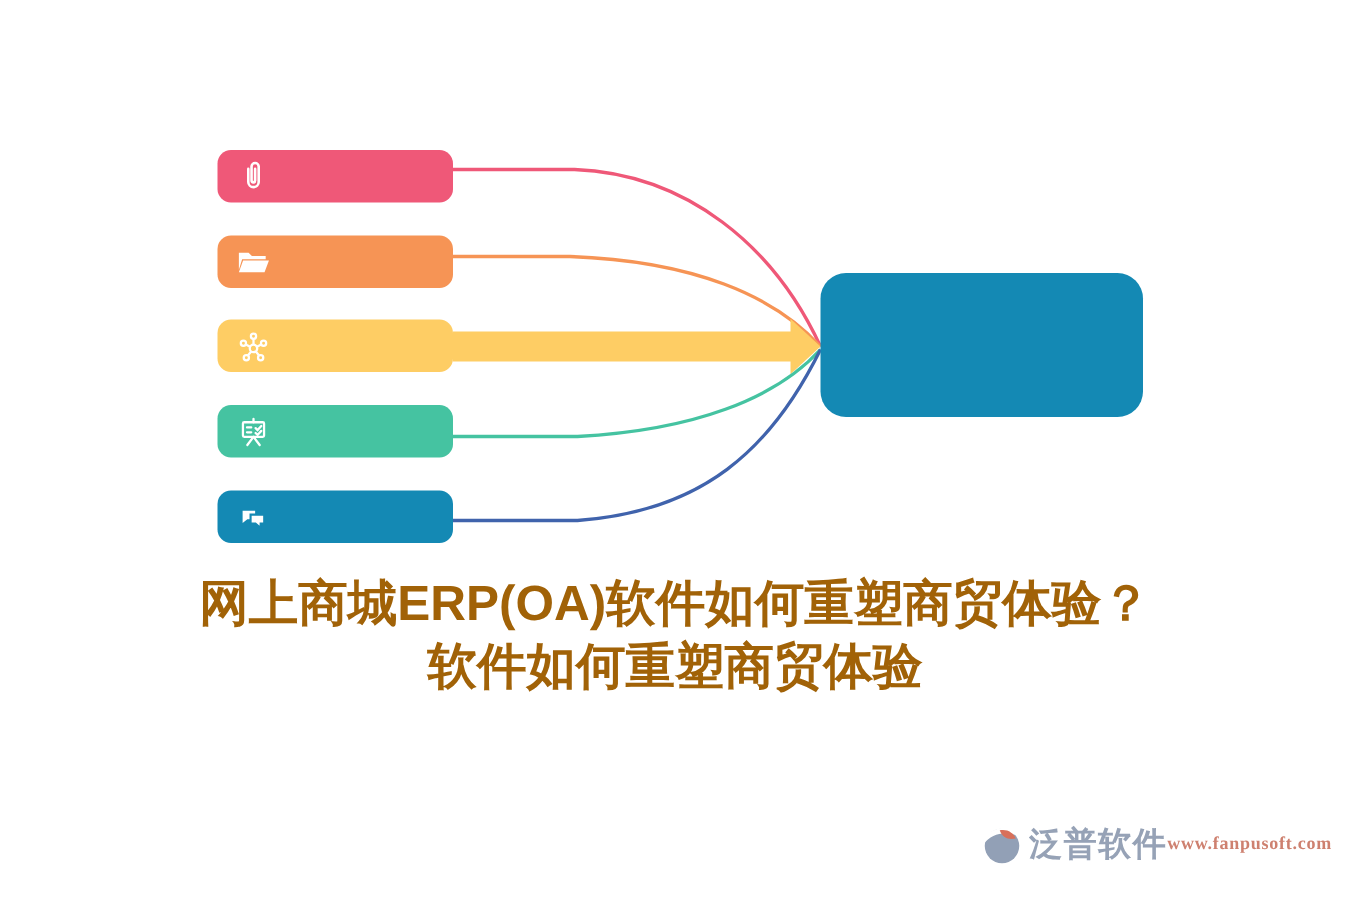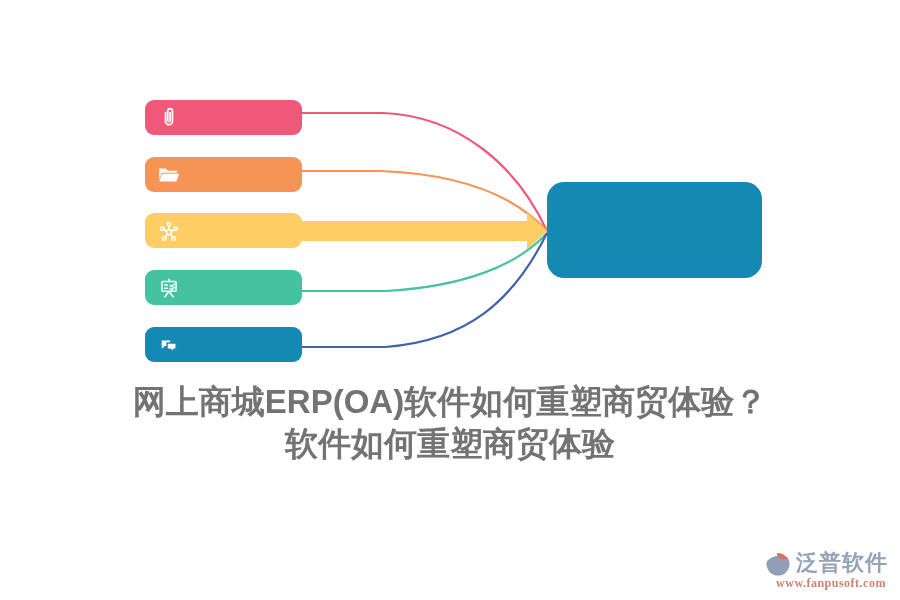--- a/index.html
+++ b/index.html
@@ -14,21 +14,21 @@
   }
   .bar svg{display:block;}
   .target-box{
     position:absolute;left:547px;top:182px;width:215px;height:96px;border-radius:17px;
   }
   .title{
     position:absolute;left:0;right:0;top:381px;text-align:center;
     font-weight:700;line-height:42px;font-size:33px;letter-spacing:0;
   }
   .logo{
-    position:absolute;right:12px;top:548px;display:flex;flex-direction:column;
+    position:absolute;right:12px;top:548px;display:flex;
     align-items:center;
   }
   .logo-row{display:flex;align-items:center;gap:3px;}
   .logo-brand{font-size:22px;font-weight:700;letter-spacing:1px;}
   .logo-url{
     font-family:"Liberation Serif",serif;font-weight:700;font-size:12px;
     letter-spacing:0.5px;margin-top:-2px;
   }
 </style>
 </head>
@@ -92,30 +92,30 @@
 
   <div class="bar" style="top: 327px; background-color: rgb(20, 137, 180);">
     <svg width="26" height="26" viewBox="0 0 24 24">
       <path d="M5.3 7.8 L13 7.8 L13 13 L8.2 13 L5.3 15.4 L5.3 13 Z" fill="#fff"></path>
       <path d="M10.2 10.2 L18.6 10.2 L18.6 15.8 L16.4 15.8 L16.4 18.5 L13.2 15.8 L10.2 15.8 Z" fill="#fff" stroke-width="1.3" stroke="#1489B4"></path>
     </svg>
   </div>
 
   <div class="target-box" style="background-color: rgb(20, 137, 180);"></div>
 
-  <div class="title" style="color: #737373;">
+  <div class="title" style="color: #a16207;">
     <div>网上商城ERP(OA)软件如何重塑商贸体验？</div>
     <div>软件如何重塑商贸体验</div>
   </div>
 
   <div class="logo">
     <div class="logo-row">
       <svg width="30" height="30" viewBox="0 0 30 30">
         <circle cx="15" cy="16" r="11.5" fill="#92A0B6"></circle>
         <path d="M2.5 15 C9 6.5 20 5.5 28.5 11 L28.5 6.5 C20 1.5 9 3.5 2.5 10.5 Z" fill="#ffffff"></path>
         <path d="M13.5 5.5 C18.5 4.5 22.5 7 24.2 11 C19 12.2 15 10 13.5 5.5 Z" fill="#D8705B"></path>
       </svg>
       <span class="logo-brand" style="color: rgb(150, 162, 182);">泛普软件</span>
     </div>
-    <span class="logo-url" style="color: rgb(206, 129, 112); margin-left: 11px;">www.fanpusoft.com</span>
+    <span class="logo-url" style="color: rgb(206, 129, 112);">www.fanpusoft.com</span>
   </div>
 
 </div>
 
 </body></html>

